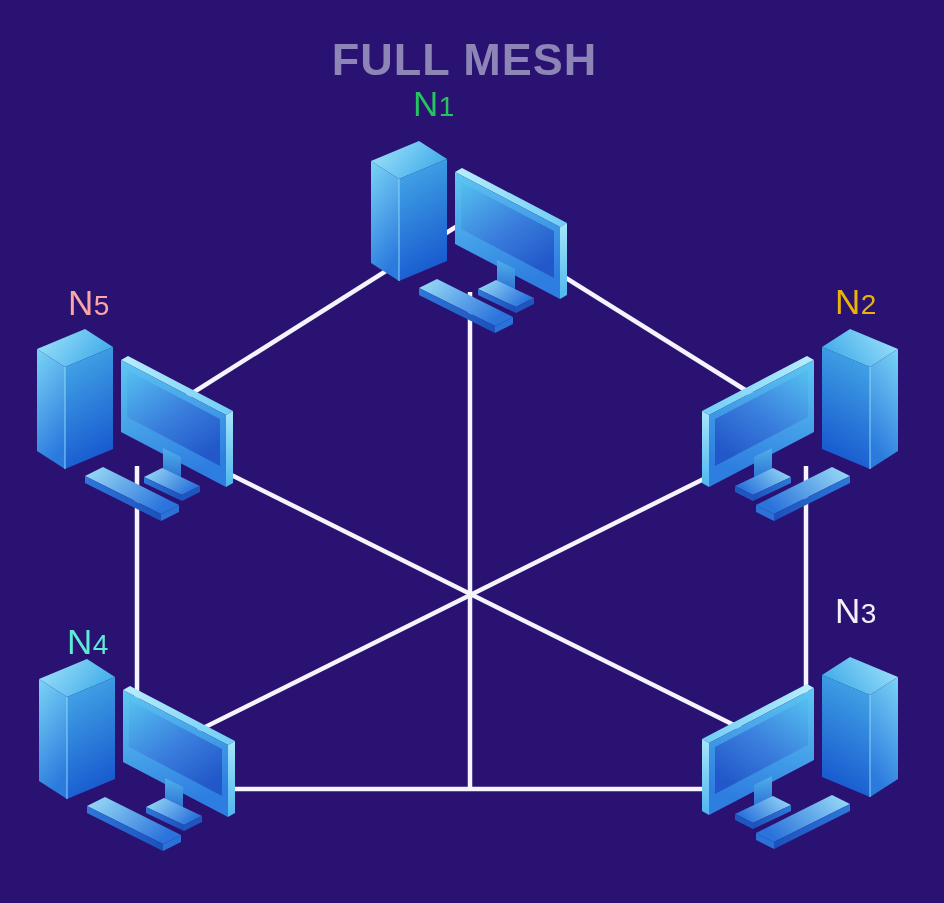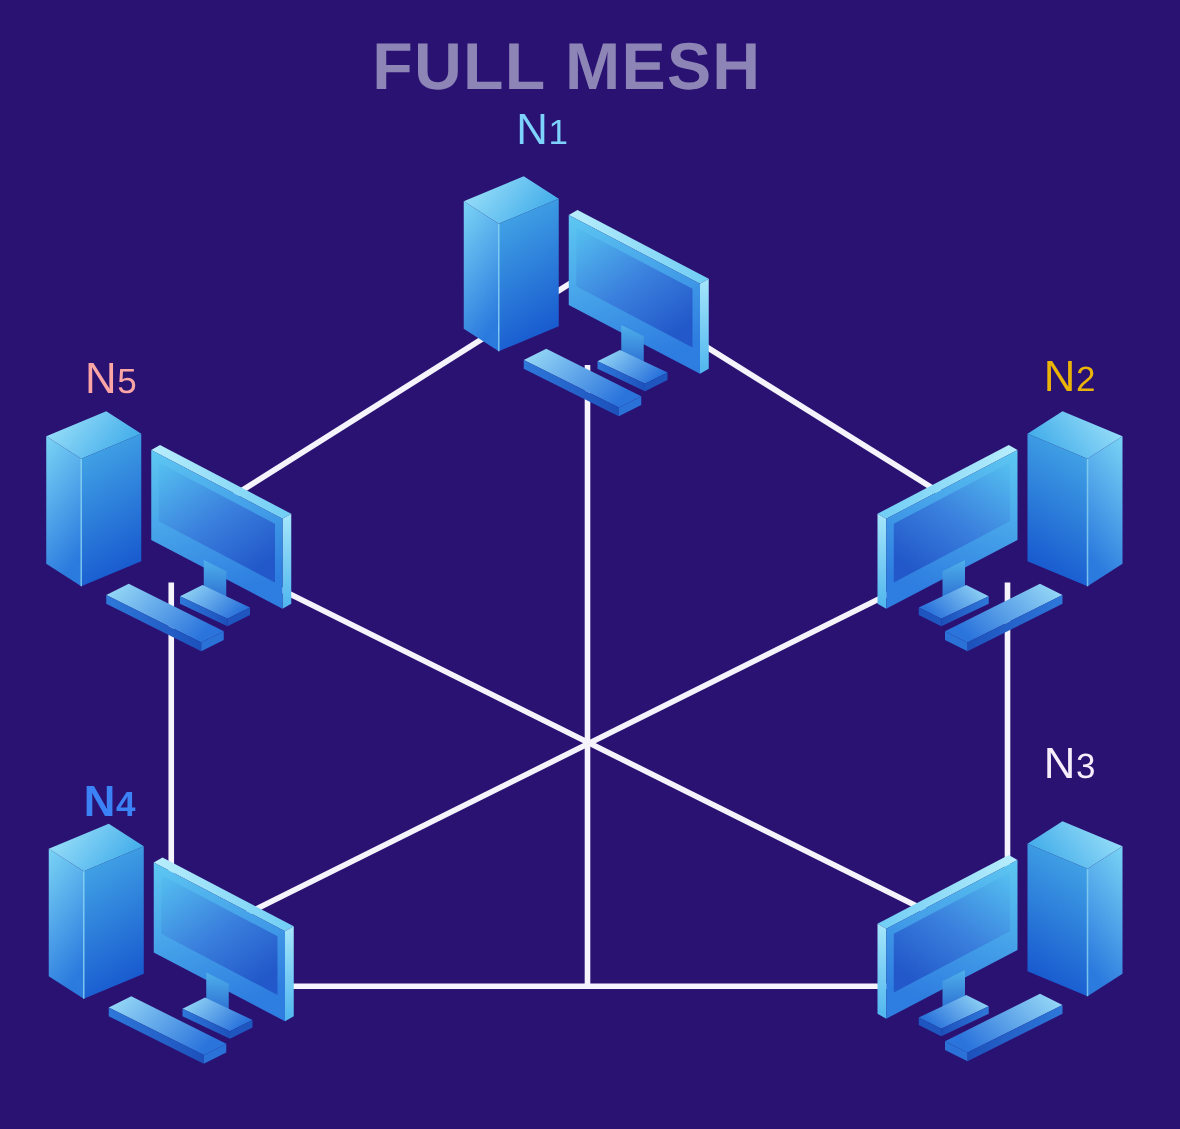--- a/index.html
+++ b/index.html
@@ -2,22 +2,22 @@
 <html><head>
 <meta charset="utf-8">
 <style>
   html,body { margin:0; padding:0; }
   body { width:944px; height:903px; overflow:hidden; }
   .stage {
     position:relative; width:944px; height:903px; overflow:hidden;
     font-family:"Liberation Sans", sans-serif;
   }
   .title {
-    position:absolute; top:22px; left:0; width:905px; margin:1px;
-    text-align:center; font-size:53px; font-weight:700; letter-spacing:1px;
+    position:absolute; top:22px; left:0; width:905px; margin:12px;
+    text-align:center; font-size:45px; font-weight:700; letter-spacing:1px;
   }
   .links { position:absolute; left:0; top:0; }
   .node { position:absolute; width:205px; height:205px; }
   .node svg.pc { position:absolute; left:0; top:0; width:205px; height:205px; }
   .node-label {
     position:absolute; width:110px; text-align:center;
     font-size:35px; font-weight:400; letter-spacing:0.5px;
   }
   .node-label .digit { font-size:28px; }
   .defs-holder { position:absolute; width:0; height:0; overflow:hidden; }
@@ -39,39 +39,39 @@
       <line x1="224" y1="789" x2="714" y2="789" stroke="#f5f3fc" stroke-width="4.5"></line>
       <line x1="470" y1="292" x2="470" y2="789" stroke="#f5f3fc" stroke-width="4.5"></line>
     </svg>
 
   <div id="nodes">
       <div class="node" style="left: 366px; top: 138px;">
         <svg class="pc" viewBox="0 0 205 205">
           <use href="#pc-art"></use>
         </svg>
       </div>
-      <div class="node-label" style="left: 379px; top: 84px; color: #7dd3fc;"><span>N</span><span class="digit">1</span></div>
+      <div class="node-label" style="left: 379px; top: 84px; color: #22c55e;"><span>N</span><span class="digit">1</span></div>
       <div class="node" style="left: 698px; top: 326px;">
         <svg class="pc" viewBox="0 0 205 205">
           <use href="#pc-art" transform="translate(205 0) scale(-1 1)"></use>
         </svg>
       </div>
       <div class="node-label" style="left: 801px; top: 282px; color: #eab308;"><span>N</span><span class="digit">2</span></div>
       <div class="node" style="left: 698px; top: 654px;">
         <svg class="pc" viewBox="0 0 205 205">
           <use href="#pc-art" transform="translate(205 0) scale(-1 1)"></use>
         </svg>
       </div>
       <div class="node-label" style="left: 801px; top: 591px; color: rgb(246, 238, 251);"><span>N</span><span class="digit">3</span></div>
       <div class="node" style="left: 34px; top: 656px;">
         <svg class="pc" viewBox="0 0 205 205">
           <use href="#pc-art"></use>
         </svg>
       </div>
-      <div class="node-label" style="left: 33px; top: 622px; color: #3b82f6; font-weight: bold;"><span>N</span><span class="digit">4</span></div>
+      <div class="node-label" style="left: 33px; top: 622px; color: #5eead4;"><span>N</span><span class="digit">4</span></div>
       <div class="node" style="left: 32px; top: 326px;">
         <svg class="pc" viewBox="0 0 205 205">
           <use href="#pc-art"></use>
         </svg>
       </div>
       <div class="node-label" style="left: 34px; top: 283px; color: #fca5a5;"><span>N</span><span class="digit">5</span></div>
     </div>
 
   <svg class="defs-holder" aria-hidden="true">
     <defs>

